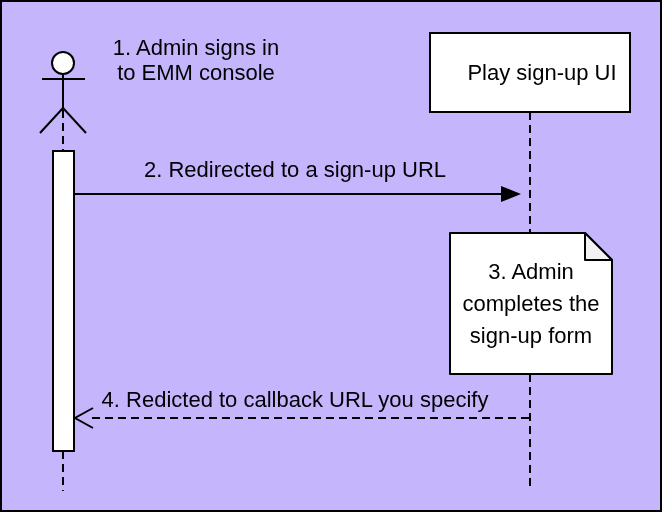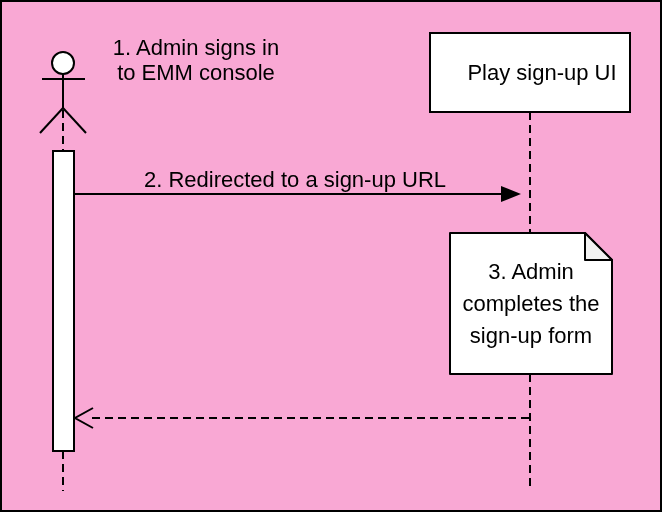--- a/index.html
+++ b/index.html
@@ -7,21 +7,21 @@
     padding: 0;
     background: #ffffff;
     font-family: "Liberation Sans", sans-serif;
   }
   #canvas {
     position: relative;
     width: 662px;
     height: 512px;
     box-sizing: border-box;
     border: 2px solid #000000;
-    background: #f9a8d4;
+    background: #c4b5fd;
     overflow: hidden;
   }
   #artwork {
     position: absolute;
     left: 0;
     top: 0;
     width: 662px;
     height: 512px;
   }
   .label {
@@ -45,21 +45,21 @@
     width: 216px;
   }
   #play-box-label {
     left: 428px;
     top: 31px;
     width: 224px;
     height: 79px;
   }
   #message2-label {
     left: 93px;
-    top: 165px;
+    top: 155px;
     width: 400px;
   }
   #note-label {
     left: 448px;
     top: 231px;
     width: 162px;
     height: 141px;
     line-height: 32px;
   }
   #message4-label {
@@ -107,14 +107,15 @@
 to EMM console</div>
 
   <div class="label centerbox" id="play-box-label">Play sign-up UI</div>
 
   <div class="label" id="message2-label">2. Redirected to a sign-up URL</div>
 
   <div class="label centerbox" id="note-label">3. Admin
 completes the
 sign-up form</div>
 
+  <div class="label" id="message4-label">4. Redicted to callback URL you specify</div>
 
 </div>
 
 </body></html>

